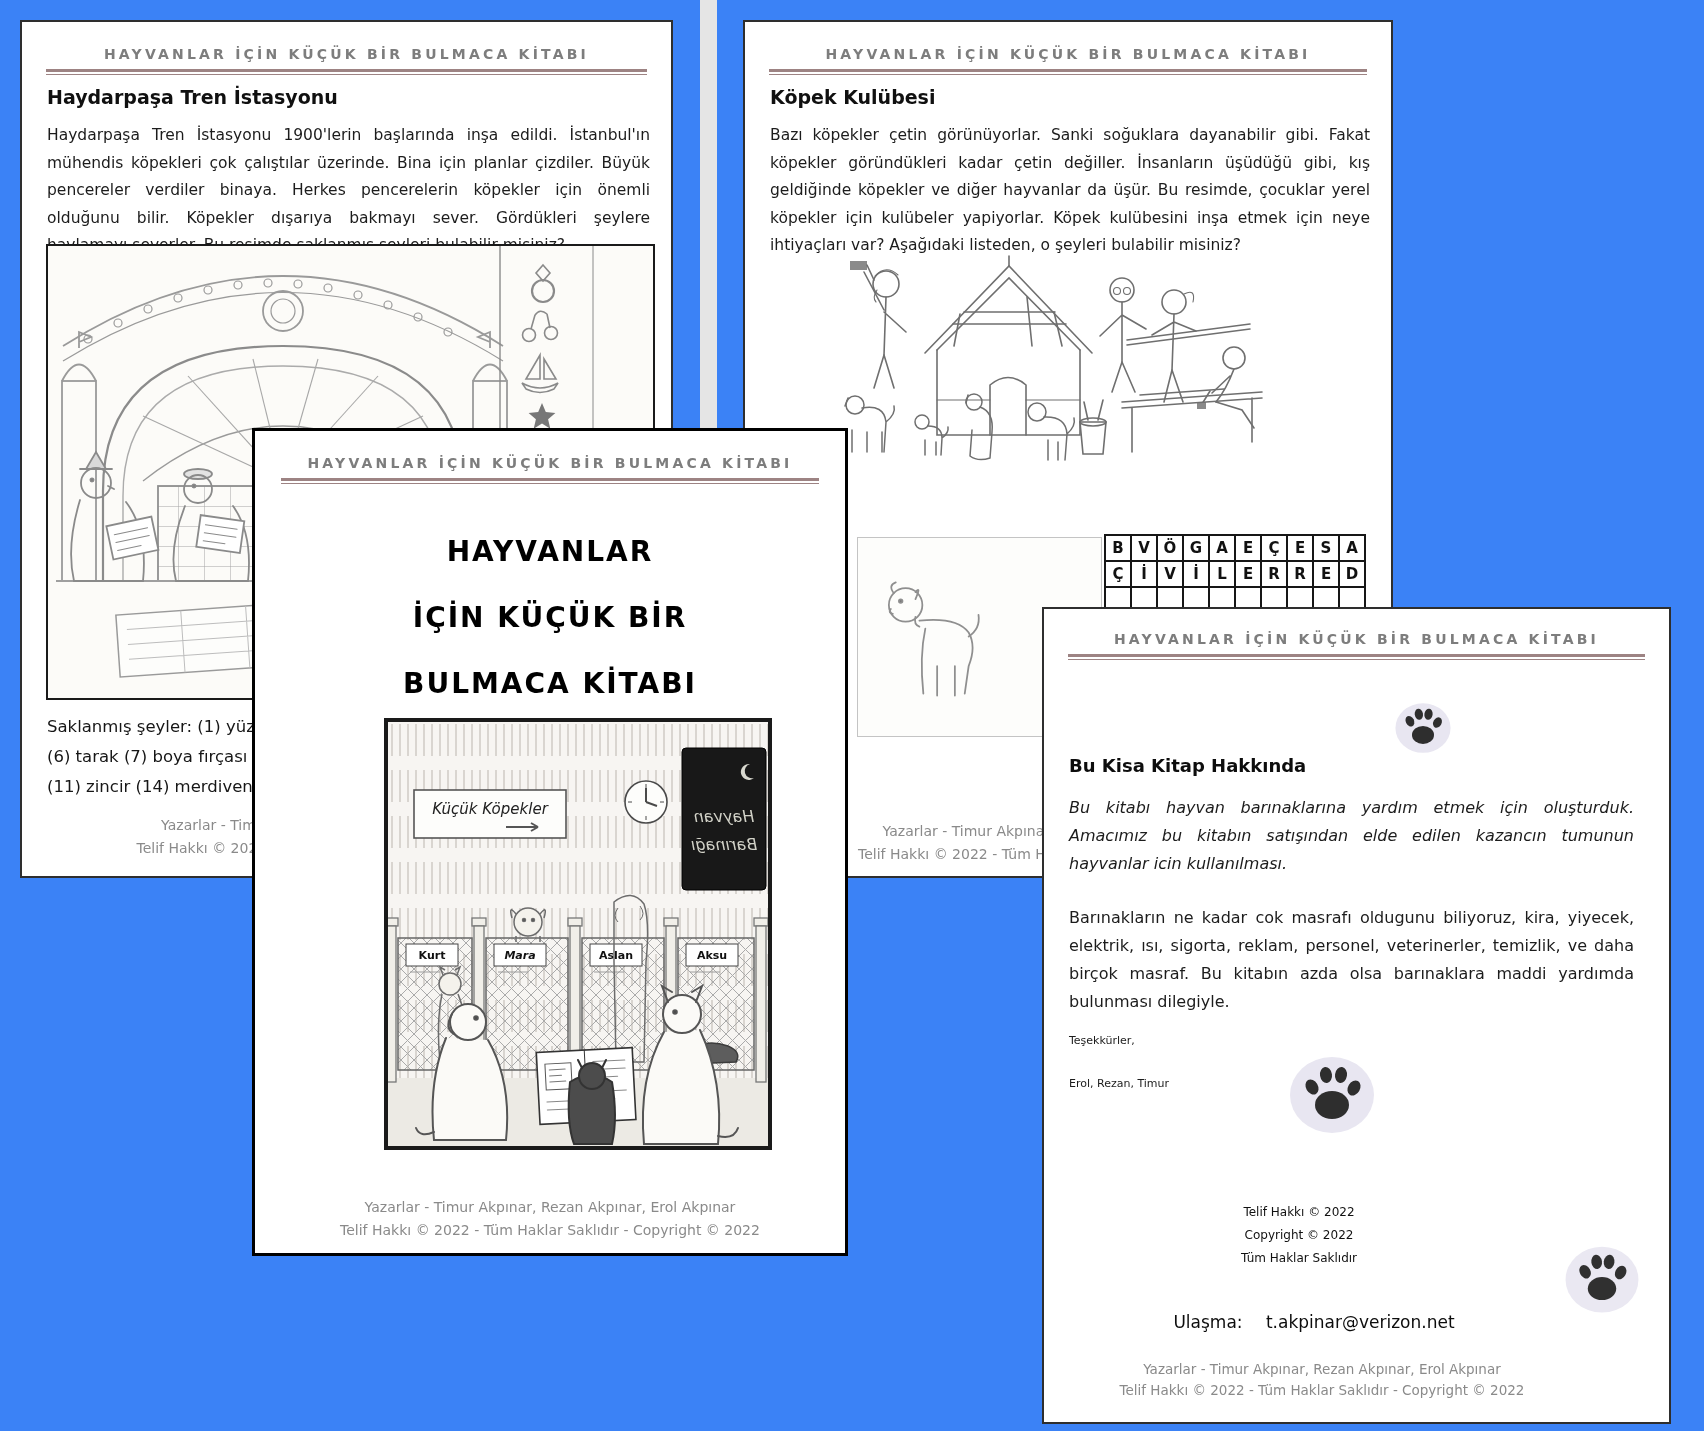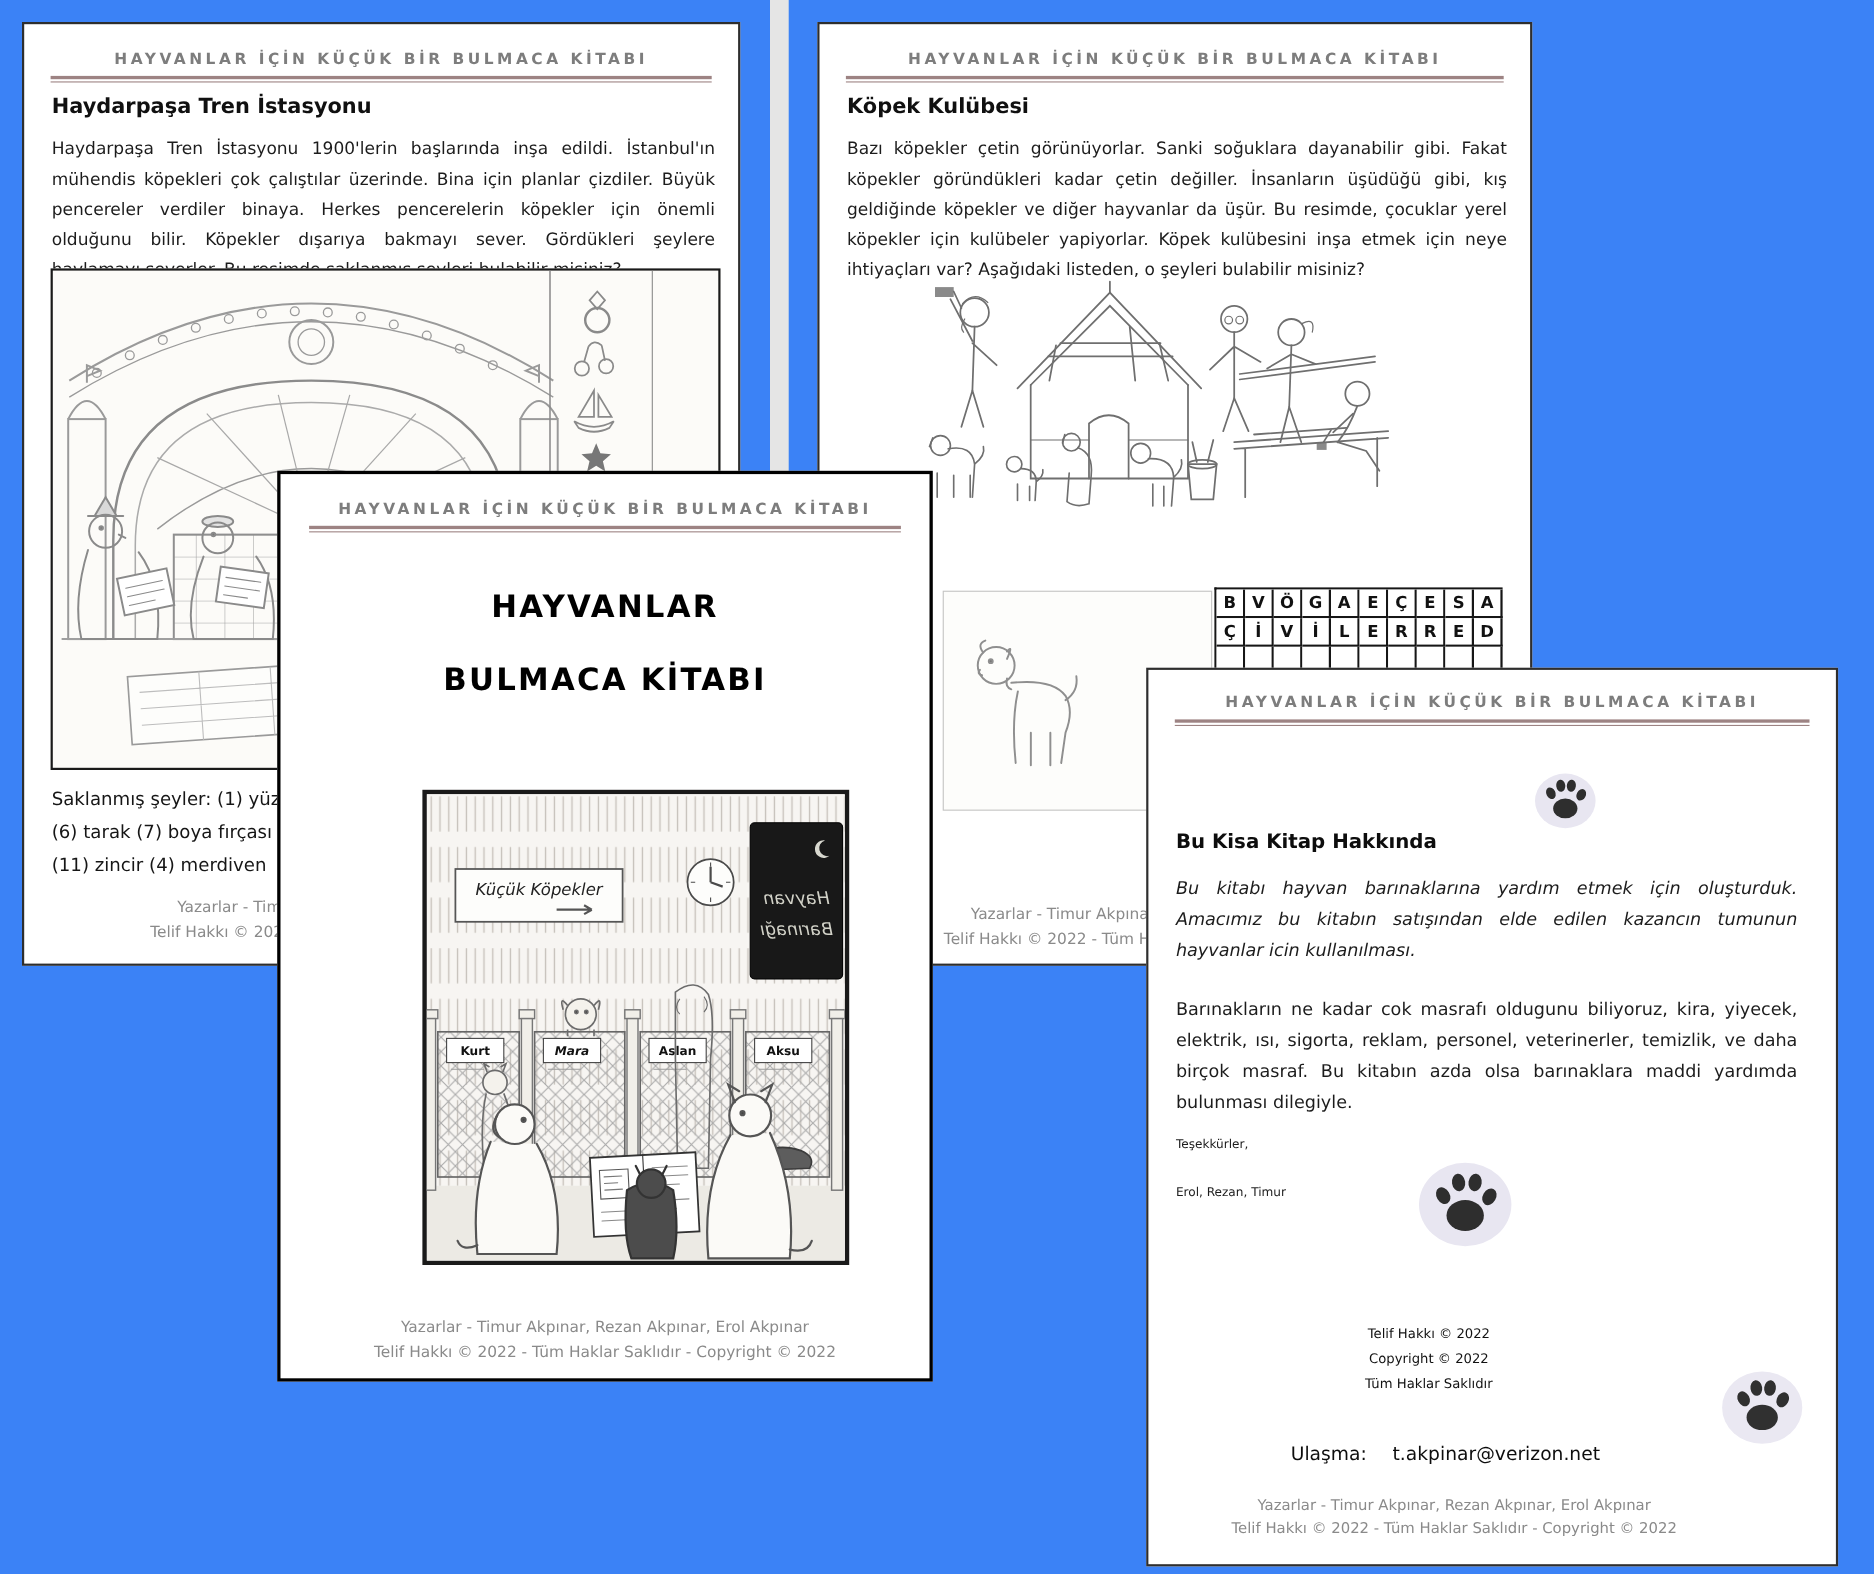--- a/index.html
+++ b/index.html
@@ -145,21 +145,21 @@
             <path d="M474,137 Q492,147 510,137 L506,143 Q492,150 478,143 Z"></path>
             </g>
           <polygon points="494,157 497.8,166.1 507.4,166.9 500.1,173.3 502.3,182.7 494,177.5 485.7,182.7 487.9,173.3 480.6,166.9 490.2,166.1" fill="#777" stroke="none"></polygon>
         </g>
       </svg>
     </div>
 
     <div class="hidden-lines">
       <div>Saklanmış şeyler: (1) yüzük (2</div>
       <div>(6) tarak (7) boya fırçası (8)</div>
-      <div>(11) zincir (4) merdiven</div>
+      <div>(11) zincir (14) merdiven</div>
     </div>
     <div class="pg-footer">
       <div>Yazarlar - Timur Akpınar, Rezan Akpınar, Erol Akpınar</div>
       <div>Telif Hakkı © 2022 - Tüm Haklar Saklıdır - Copyright © 2022</div>
     </div>
   </section>
 
   <section class="page" id="p2">
     <div class="pg-header">HAYVANLAR İÇİN KÜÇÜK BİR BULMACA KİTABI</div>
     <div class="pg-rule"></div>
@@ -280,20 +280,21 @@
       <div>Yazarlar - Timur Akpınar, Rezan Akpınar, Erol Akpınar</div>
       <div>Telif Hakkı © 2022 - Tüm Haklar Saklıdır - Copyright © 2022</div>
     </div>
   </section>
 
   <section class="page" id="p3">
     <div class="pg-header">HAYVANLAR İÇİN KÜÇÜK BİR BULMACA KİTABI</div>
     <div class="pg-rule" style="left:26px;right:26px;"></div>
     <div class="big-title">
       <div>HAYVANLAR</div>
+      <div>İÇİN KÜÇÜK BİR</div>
       <div>BULMACA KİTABI</div>
     </div>
 
     <div class="frame" style="left:129px;top:287px;width:388px;height:432px;border-width:4px;">
       <svg viewBox="0 0 380 424" width="380" height="424">
         <defs>
           <pattern id="hatch" width="8" height="46" patternUnits="userSpaceOnUse">
             <line x1="4" y1="2" x2="4" y2="34" stroke="#c5c0b9" stroke-width="1.2"></line>
           </pattern>
           <pattern id="chain" width="13" height="13" patternUnits="userSpaceOnUse">

